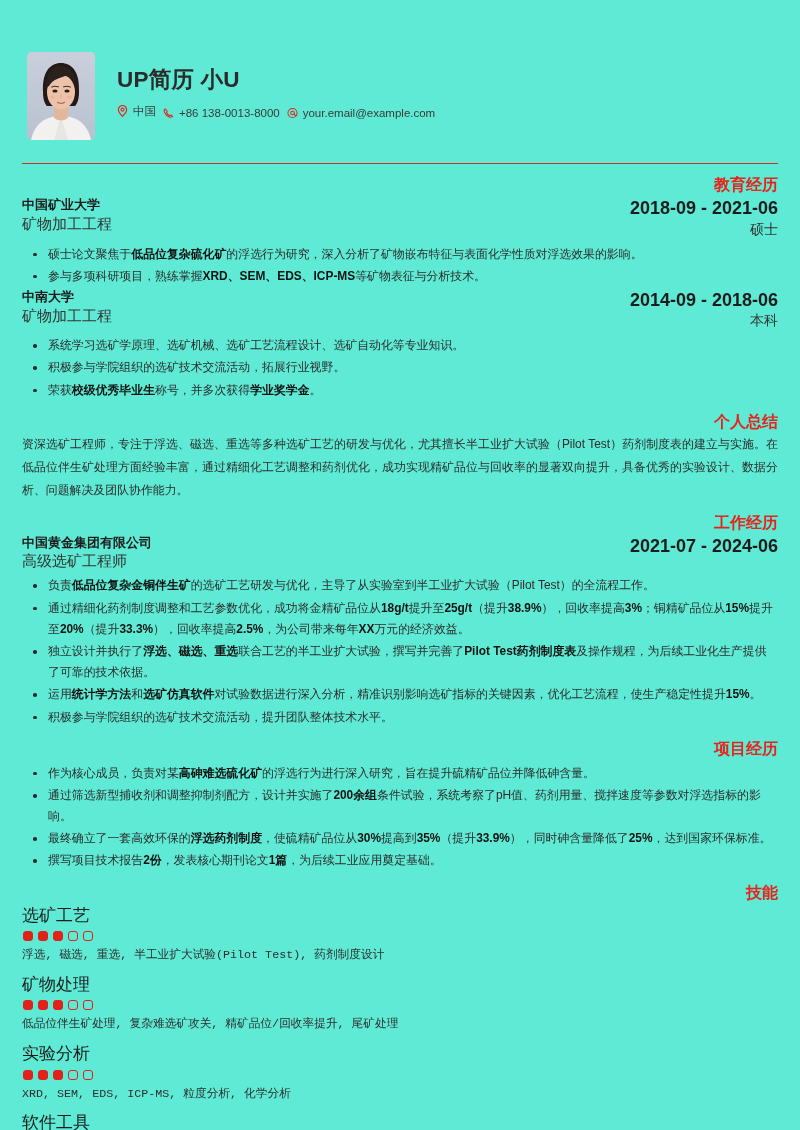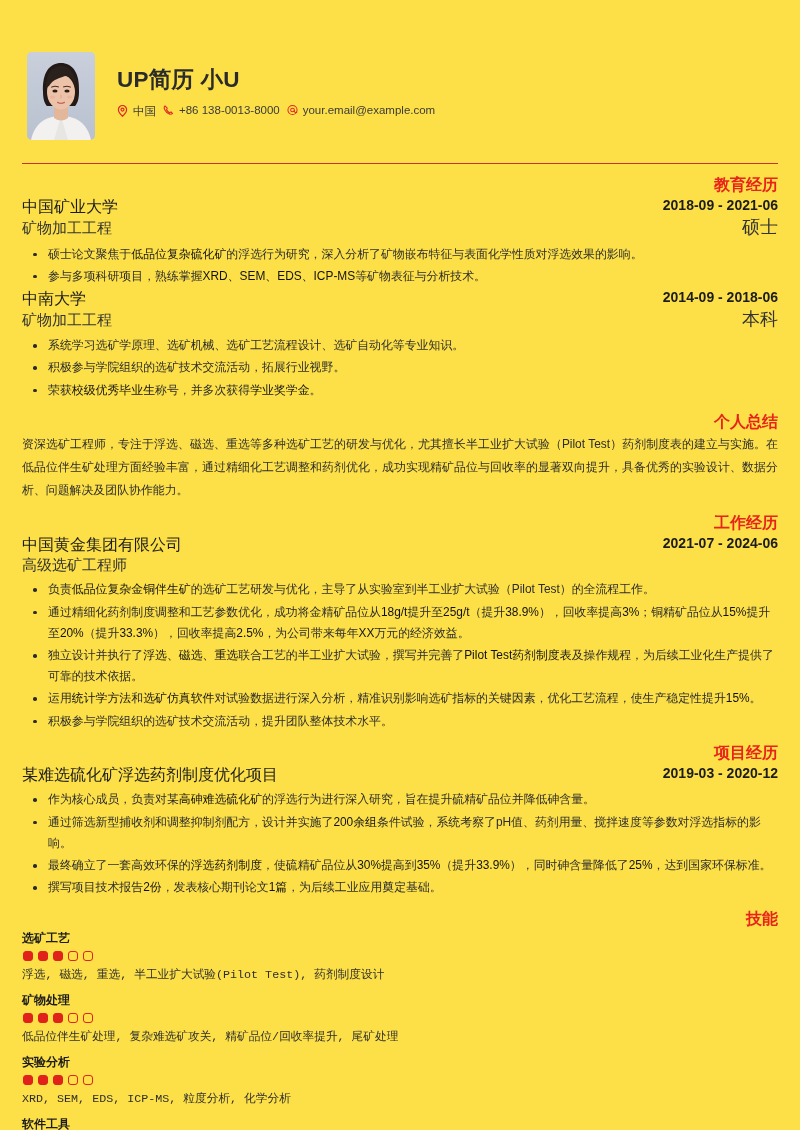--- a/index.html
+++ b/index.html
@@ -6,21 +6,21 @@
   html, body {
     width: 800px;
     height: 1130px;
     background: #ffffff;
     font-family: "Liberation Sans", "DejaVu Sans", sans-serif;
   }
   .page {
     position: relative;
     width: 800px;
     height: 1130px;
-    background: #fde047;
+    background: #5eead4;
     padding: 52px 22px 0 22px;
     overflow: hidden;
   }
 
   
   .header {
     display: flex;
     align-items: center;
     gap: 22px;
     padding-left: 5px;
@@ -39,21 +39,21 @@
   .identity { display: flex; flex-direction: column; gap: 12px; padding-bottom: 4px; }
   .name {
     font-size: 22.5px;
     font-weight: 700;
     color: #2b2b2b;
     letter-spacing: 0.2px;
     line-height: 1;
   }
   .contact-row {
     display: flex;
-    align-items: flex-start;
+    align-items: flex-end;
     gap: 7px;
     font-size: 11.5px;
     color: #3d3d3d;
   }
   .contact-item { display: flex; align-items: center; gap: 5px; }
   .contact-item .ic { color: #e02b25; display: inline-flex; align-items: center; }
   .contact-item .ic svg { display: block; }
   .contact-text { color: #3a3a3a; font-size: 11.5px; }
 
   .header-rule {
@@ -75,60 +75,60 @@
   }
 
   .entry { margin-bottom: 1px; }
   .entry-head {
     display: flex;
     justify-content: space-between;
     align-items: flex-start;
   }
   .entry-left { display: flex; flex-direction: column; }
   .entry-right { display: flex; flex-direction: column; align-items: flex-end; }
-  .org { font-size: 16px; font-weight: 400; color: #1c1c1c; line-height: 1.35; }
+  .org { font-size: 13px; font-weight: 700; color: #1c1c1c; line-height: 1.35; }
   .role { font-size: 15px; font-weight: 400; color: #333; line-height: 1.35; }
-  .date { font-size: 14px; font-weight: 700; color: #1c1c1c; line-height: 1.35; }
-  .degree { font-size: 18px; font-weight: 400; color: #333; line-height: 1.35; }
+  .date { font-size: 18px; font-weight: 700; color: #1c1c1c; line-height: 1.35; }
+  .degree { font-size: 14px; font-weight: 400; color: #333; line-height: 1.35; font-family: Liberation Serif, serif; }
 
   ul.bullets { list-style: none; margin: 4px 0 0 0; padding: 0; }
   ul.bullets li {
     position: relative;
     padding-left: 26px;
     font-size: 11.9px;
     line-height: 1.78;
     color: #2c2c2c;
     margin-bottom: 1px;
   }
   ul.bullets li::before {
     content: "";
     position: absolute;
     left: 11px;
     top: 9px;
     width: 3.6px;
     height: 3.6px;
     background: #2b2b2b;
     border-radius: 50%;
   }
-  ul.bullets li b { font-weight: 400; color: #121212; }
+  ul.bullets li b { font-weight: 700; color: #121212; }
 
   .summary-text {
     font-size: 11.9px;
     line-height: 1.93;
     color: #2c2c2c;
     text-align: justify;
     margin-top: 1px;
   }
 
   
   .skills { margin-top: 11px; }
   .skill-block { margin-bottom: 8px; }
   .skill-name {
-    font-size: 12px;
-    font-weight: 700;
+    font-size: 17px;
+    font-weight: 400;
     color: #1c1c1c;
     line-height: 1.45;
   }
   .dots { display: flex; gap: 5px; margin: 3px 0 6px 1px; }
   .dot {
     width: 10px;
     height: 10px;
     border-radius: 3px;
     border: 1.8px solid #e0221b;
     background: transparent;
@@ -275,28 +275,20 @@
             <li>通过精细化药剂制度调整和工艺参数优化，成功将金精矿品位从<b>18g/t</b>提升至<b>25g/t</b>（提升<b>38.9%</b>），回收率提高<b>3%</b>；铜精矿品位从<b>15%</b>提升至<b>20%</b>（提升<b>33.3%</b>），回收率提高<b>2.5%</b>，为公司带来每年<b>XX</b>万元的经济效益。</li>
             <li>独立设计并执行了<b>浮选、磁选、重选</b>联合工艺的半工业扩大试验，撰写并完善了<b>Pilot Test药剂制度表</b>及操作规程，为后续工业化生产提供了可靠的技术依据。</li>
             <li>运用<b>统计学方法</b>和<b>选矿仿真软件</b>对试验数据进行深入分析，精准识别影响选矿指标的关键因素，优化工艺流程，使生产稳定性提升<b>15%</b>。</li>
             <li>积极参与学院组织的选矿技术交流活动，提升团队整体技术水平。</li>
           </ul>
         </div>
       </div>
       <div class="section">
         <div class="section-title">项目经历</div>
         <div class="entry">
-          <div class="entry-head">
-            <div class="entry-left">
-              <div class="org">某难选硫化矿浮选药剂制度优化项目</div>
-            </div>
-            <div class="entry-right">
-              <div class="date">2019-03 - 2020-12</div>
-            </div>
-          </div>
           <ul class="bullets">
             <li>作为核心成员，负责对某<b>高砷难选硫化矿</b>的浮选行为进行深入研究，旨在提升硫精矿品位并降低砷含量。</li>
             <li>通过筛选新型捕收剂和调整抑制剂配方，设计并实施了<b>200余组</b>条件试验，系统考察了pH值、药剂用量、搅拌速度等参数对浮选指标的影响。</li>
             <li>最终确立了一套高效环保的<b>浮选药剂制度</b>，使硫精矿品位从<b>30%</b>提高到<b>35%</b>（提升<b>33.9%</b>），同时砷含量降低了<b>25%</b>，达到国家环保标准。</li>
             <li>撰写项目技术报告<b>2份</b>，发表核心期刊论文<b>1篇</b>，为后续工业应用奠定基础。</li>
           </ul>
         </div>
       </div>
       <div class="section skills">
         <div class="section-title">技能</div>

